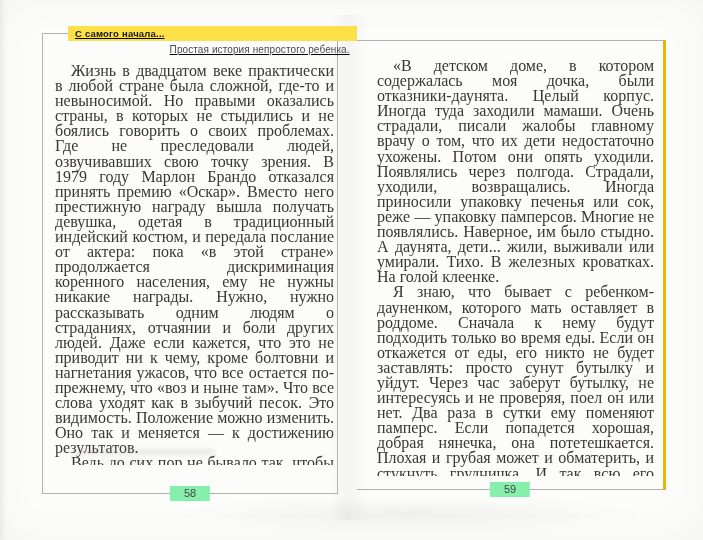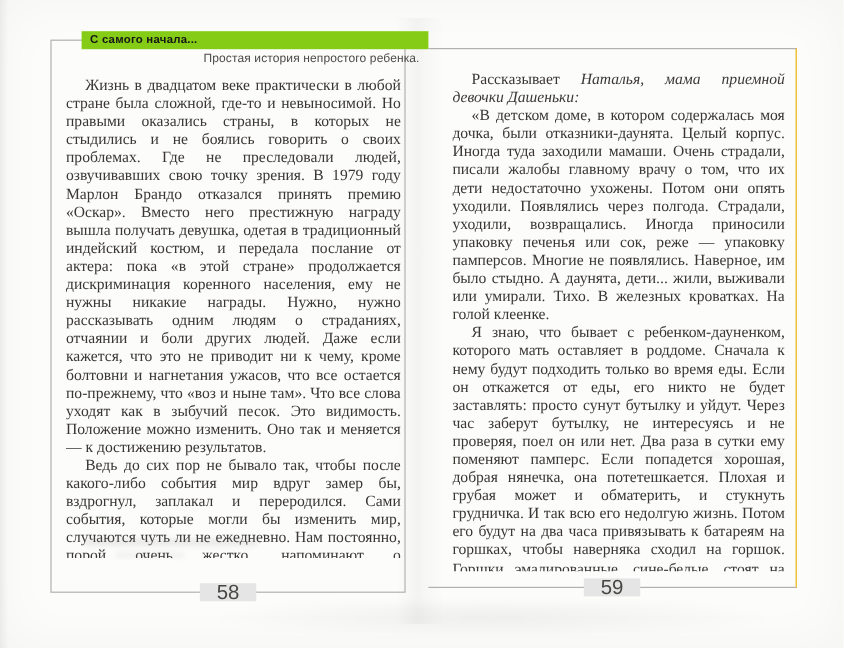--- a/index.html
+++ b/index.html
@@ -10,47 +10,47 @@
     font-family:"Liberation Serif",serif;
   }
   
   .frame{position:absolute;}
   .frame-left{
     left:42px;top:33px;width:294px;height:459px;
     border:1px solid #b3b1ad;
   }
   .frame-right{
     left:357px;top:40px;width:306px;height:448px;
-    border-top:1px solid #b3b1ad;border-right:1px solid #eab308;border-bottom:1px solid #b3b1ad;
+    border-top:1px solid #b3b1ad;border-right:3px solid #eab308;border-bottom:1px solid #b3b1ad;
   }
   
   .running-header{
     position:absolute;left:68px;top:26px;height:15px;
-    background:#84cc16;padding:0 7px;
-    display:flex;align-items:center;gap:5px;white-space:nowrap;
+    background:#fde047;padding:0 7px;
+    display:flex;align-items:center;gap:5px;white-space:nowrap;text-decoration:underline;
   }
   .head-bold{
     font-family:"Liberation Sans",sans-serif;font-weight:700;
     font-size:9.5px;color:#161616;letter-spacing:0.2px;
   }
   .head-rest{
     font-family:"Liberation Sans",sans-serif;
     font-size:10px;color:#4c4a47;letter-spacing:0.1px;margin-top:32px;
   }
   
   .pagenum{
     position:absolute;left:50%;bottom:-8px;transform:translateX(-50%);
-    background:#e5e5e5;padding:0 14px;
-    font-family:"Liberation Sans",sans-serif;font-size:17px;color:#474644;
+    background:#86efac;padding:0 14px;
+    font-family:"Liberation Sans",sans-serif;font-size:11px;color:#474644;
     line-height:15px;
   }
   
   .body{
     position:absolute;overflow:hidden;
-    color:#3a3733;font-size:13px;line-height:15.1px;text-align:justify;
+    color:#3a3733;font-size:16px;line-height:15.1px;text-align:justify;
   }
   .body-left{left:55px;top:63px;width:279px;height:402px;}
   .body-right{left:377px;top:58px;width:277px;height:418px;}
   .body p{margin:0;text-indent:16px;}
   .italic{font-style:italic;}
   
   .gutter{
     position:absolute;left:330px;top:15px;width:40px;height:505px;
     background:linear-gradient(90deg,rgba(0,0,0,0) 0%,rgba(0,0,0,0.035) 45%,rgba(0,0,0,0.025) 58%,rgba(0,0,0,0) 100%);
   }
@@ -91,21 +91,20 @@
       </div>
     <div class="smudge smudge-a"></div>
     <div class="smudge smudge-b"></div>
   </section>
 
   <section>
     <div class="frame frame-right">
       <span class="pagenum">59</span>
     </div>
     <div class="body body-right">
-        <p><span>Рассказывает </span><span class="italic">Наталья, мама приемной девочки Дашеньки:</span></p>
         <p><span>«В детском доме, в котором содержалась моя дочка, были отказники-даунята. Целый корпус. Иногда туда заходили мамаши. Очень страдали, писали жалобы главному врачу о том, что их дети недостаточно ухожены. Потом они опять уходили. Появлялись через полгода. Страдали, уходили, возвращались. Иногда приносили упаковку печенья или сок, реже — упаковку памперсов. Многие не появлялись. Наверное, им было стыдно. А даунята, дети... жили, выживали или умирали. Тихо. В железных кроватках. На голой клеенке.</span></p>
         <p><span>Я знаю, что бывает с ребенком-дауненком, которого мать оставляет в роддоме. Сначала к нему будут подходить только во время еды. Если он откажется от еды, его никто не будет заставлять: просто сунут бутылку и уйдут. Через час заберут бутылку, не интересуясь и не проверяя, поел он или нет. Два раза в сутки ему поменяют памперс. Если попадется хорошая, добрая нянечка, она потетешкается. Плохая и грубая может и обматерить, и стукнуть грудничка. И так всю его недолгую жизнь. Потом его будут на два часа привязывать к батареям на горшках, чтобы наверняка сходил на горшок. Горшки эмалированные, сине-белые, стоят на мокром бетонном полу, дети босиком...»</span></p>
         <p><span class="italic">Аня, бетонном:</span><span> «Вы знаете, как раскачивается группа из пятнадцати человек? Вы видели, как раскачиваются эти дети? Левой рукой обнимают себя, правую руку вытягивают и катаются по подушке на 180 градусов (голова и плечи). При этом мычат. Группа в пятнадцать человек раскачивается</span></p>
       </div>
     <div class="smudge smudge-c"></div>
   </section>
 
 </div>
 
 </body></html>

